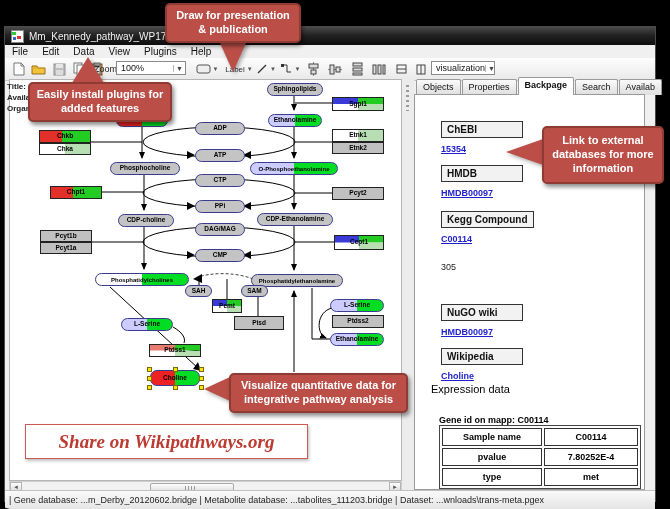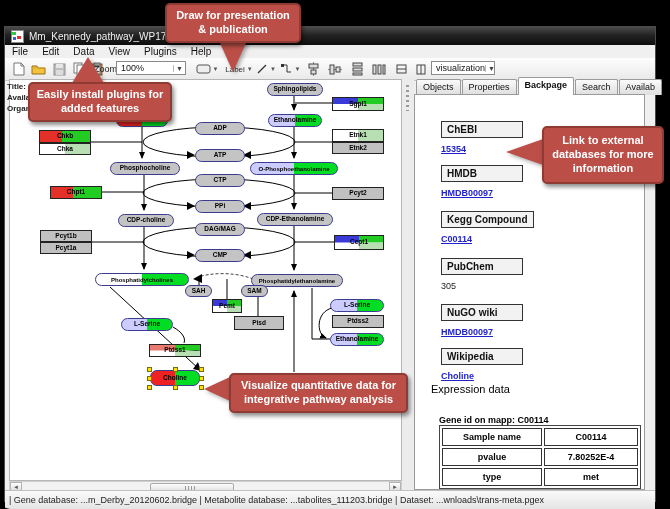--- a/index.html
+++ b/index.html
@@ -325,21 +325,21 @@
           <span class="tab">Properties</span>
           <span class="tab active">Backpage</span>
           <span class="tab">Search</span>
           <span class="tab">Availab</span>
         </div>
       <div id="panel">
         <div id="sections">
             <div class="section" style="top: 24px;"><span class="dbheader">ChEBI</span><a class="dbvalue dblink" href="#">15354</a></div>
             <div class="section" style="top: 68px;"><span class="dbheader">HMDB</span><a class="dbvalue dblink" href="#">HMDB00097</a></div>
             <div class="section" style="top: 114px;"><span class="dbheader">Kegg Compound</span><a class="dbvalue dblink" href="#">C00114</a></div>
-            <div class="section" style="top: 161px;"><span class="dbheader">PubChem</span><span class="dbvalue plain">305</span></div>
+            <div class="section" style="top: 161px;"><span class="dbvalue plain">305</span></div>
             <div class="section" style="top: 207px;"><span class="dbheader">NuGO wiki</span><a class="dbvalue dblink" href="#">HMDB00097</a></div>
             <div class="section" style="top: 251px;"><span class="dbheader">Wikipedia</span><a class="dbvalue dblink" href="#">Choline</a></div>
           </div>
         <div id="expr-head">Expression data</div>
         <div id="mapp-label">Gene id on mapp: C00114</div>
         <table id="expr-table">
             <tbody>
               <tr>
                 <td>Sample name</td>
                 <td>C00114</td>
@@ -367,13 +367,14 @@
 
   <div class="callout" style="left:28px;top:82px;width:144px;">Easily install plugins for added features</div>
   <div class="tail" style="left:72px;top:57px;border-left:16px solid transparent;border-right:16px solid transparent;border-bottom:26px solid #bb4f48;"></div>
 
   <div class="callout" style="left:542px;top:126px;width:122px;height:58px;display:flex;align-items:center;">Link to external databases for more information</div>
   <div class="tail" style="left:506px;top:139px;border-top:13px solid transparent;border-bottom:13px solid transparent;border-right:37px solid #bb4f48;"></div>
 
   <div class="callout" style="left:229px;top:373px;width:179px;">Visualize quantitative data for integrative pathway analysis</div>
   <div class="tail" style="left:204px;top:377px;border-top:12px solid transparent;border-bottom:12px solid transparent;border-right:26px solid #bb4f48;"></div>
 
+  <div id="share">Share on Wikipathways.org</div>
 </div>
 
 </body></html>

